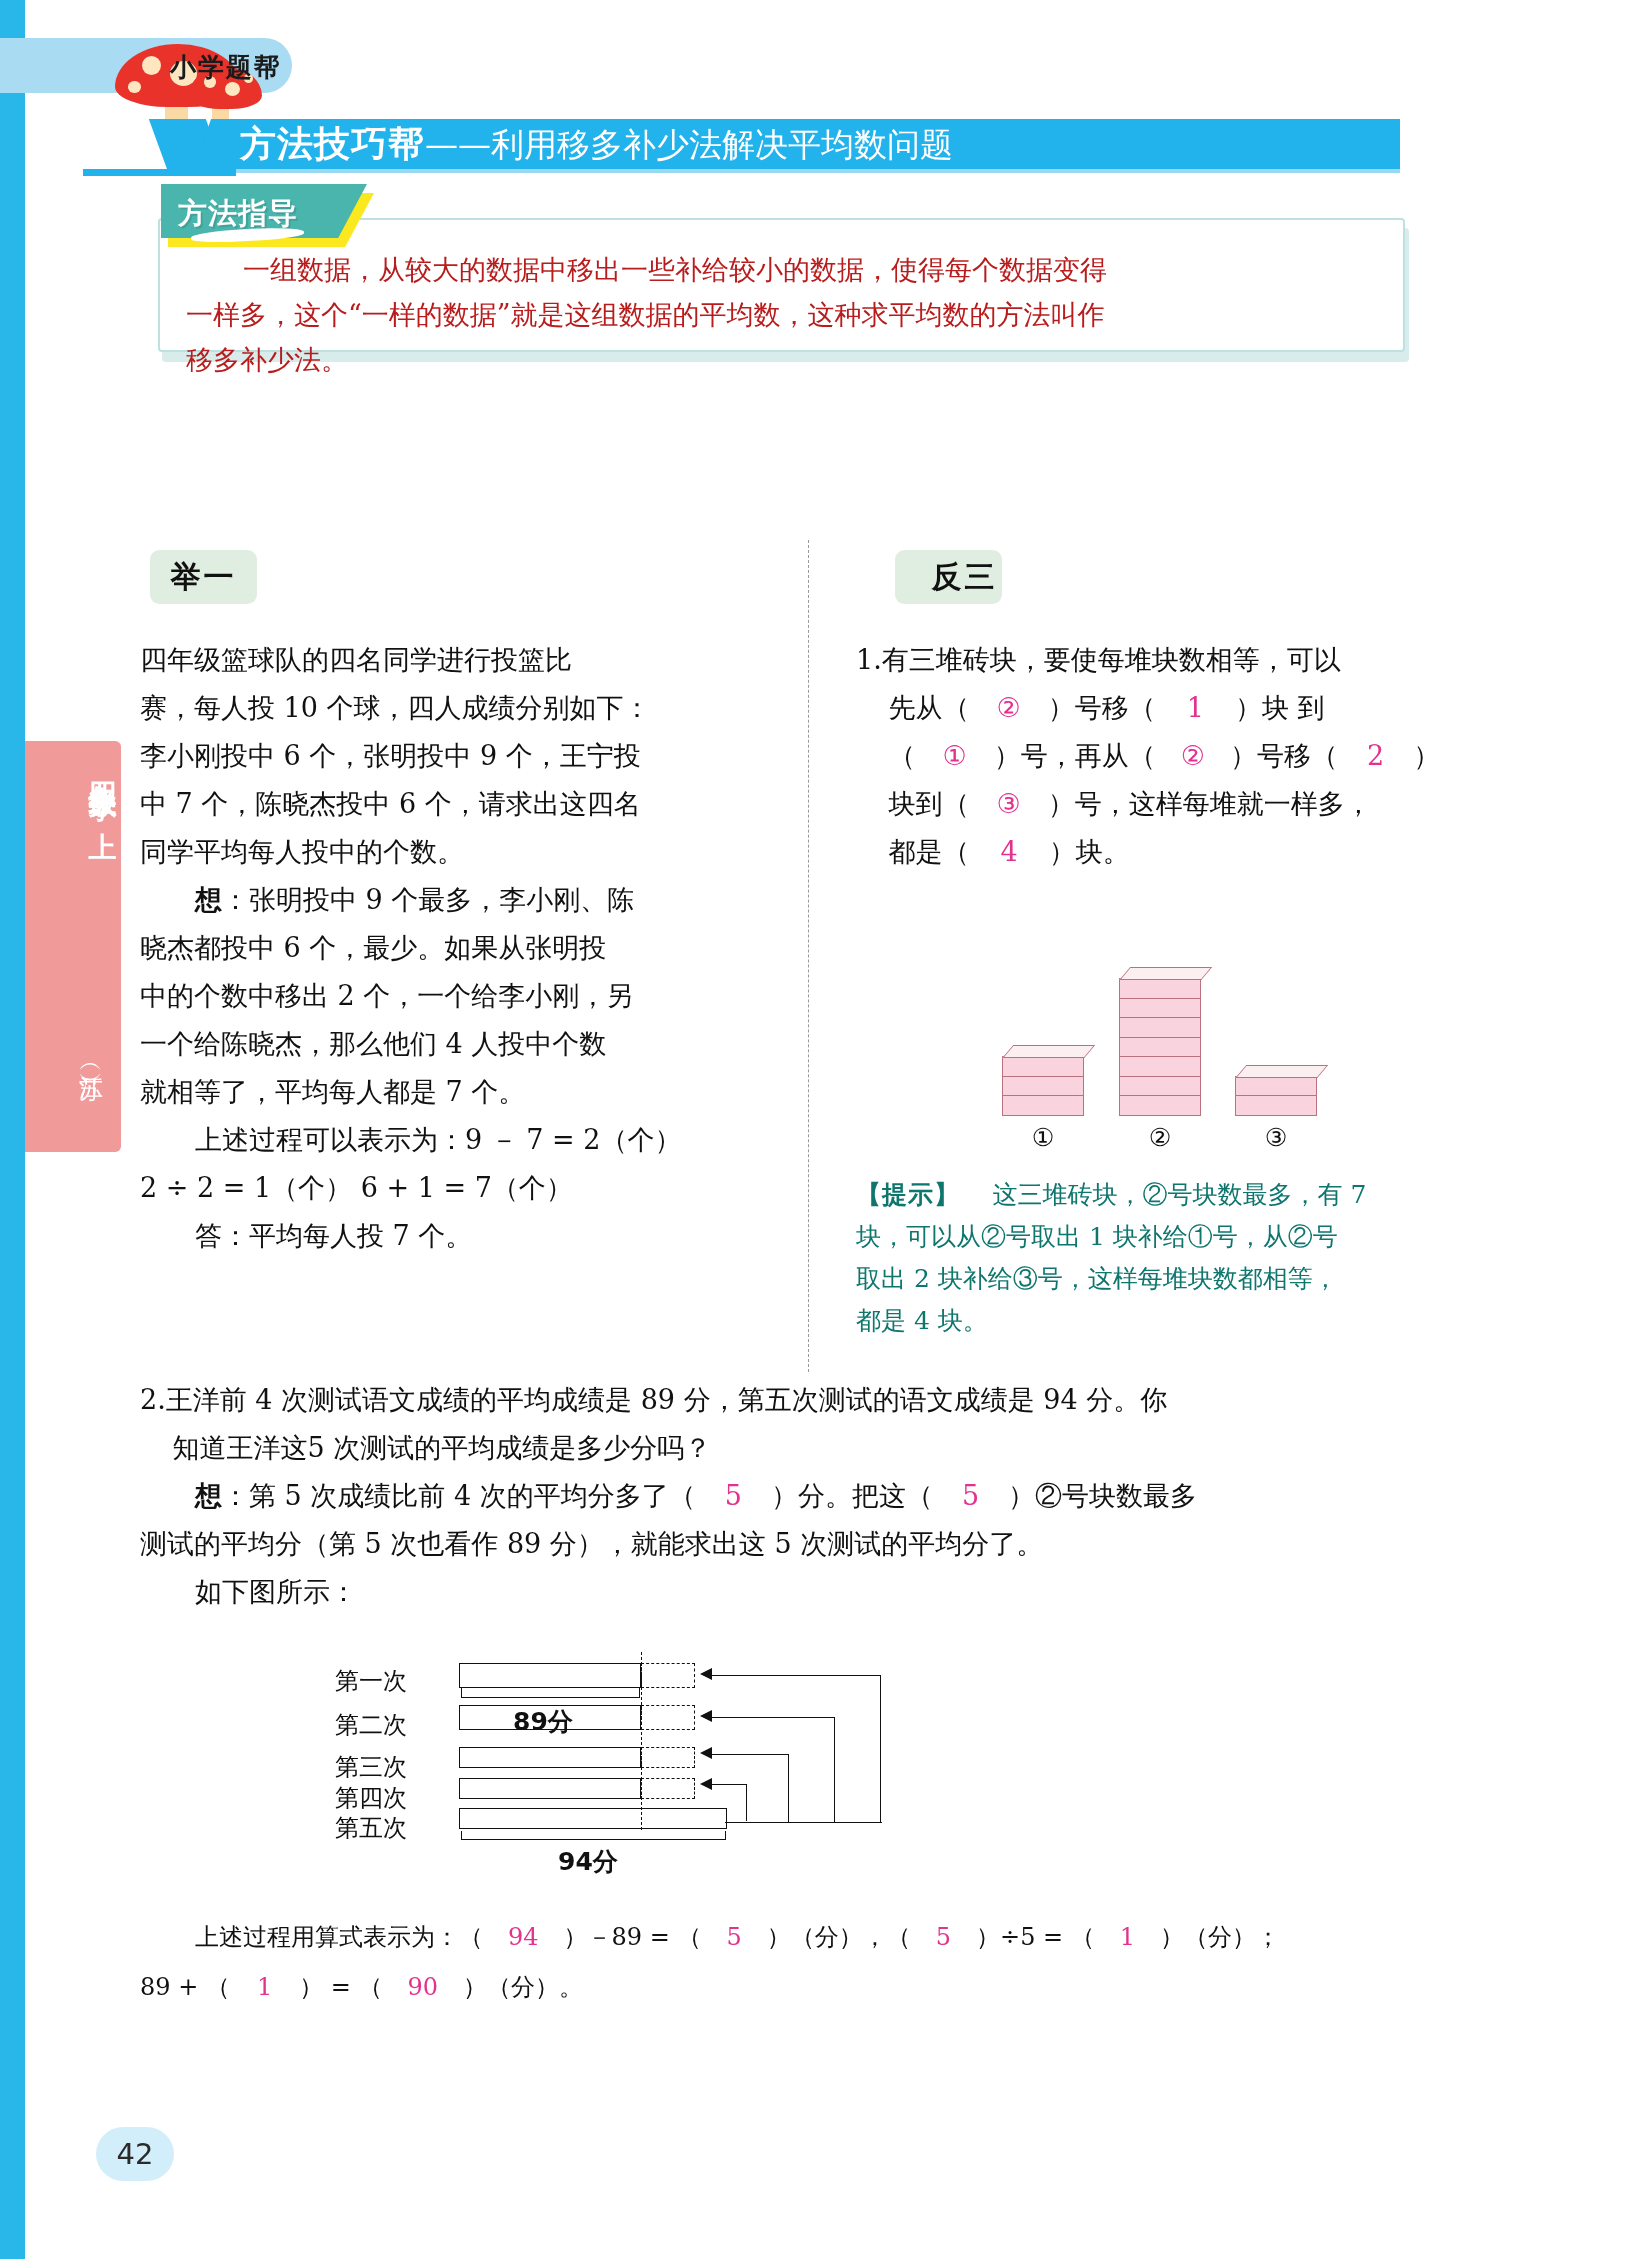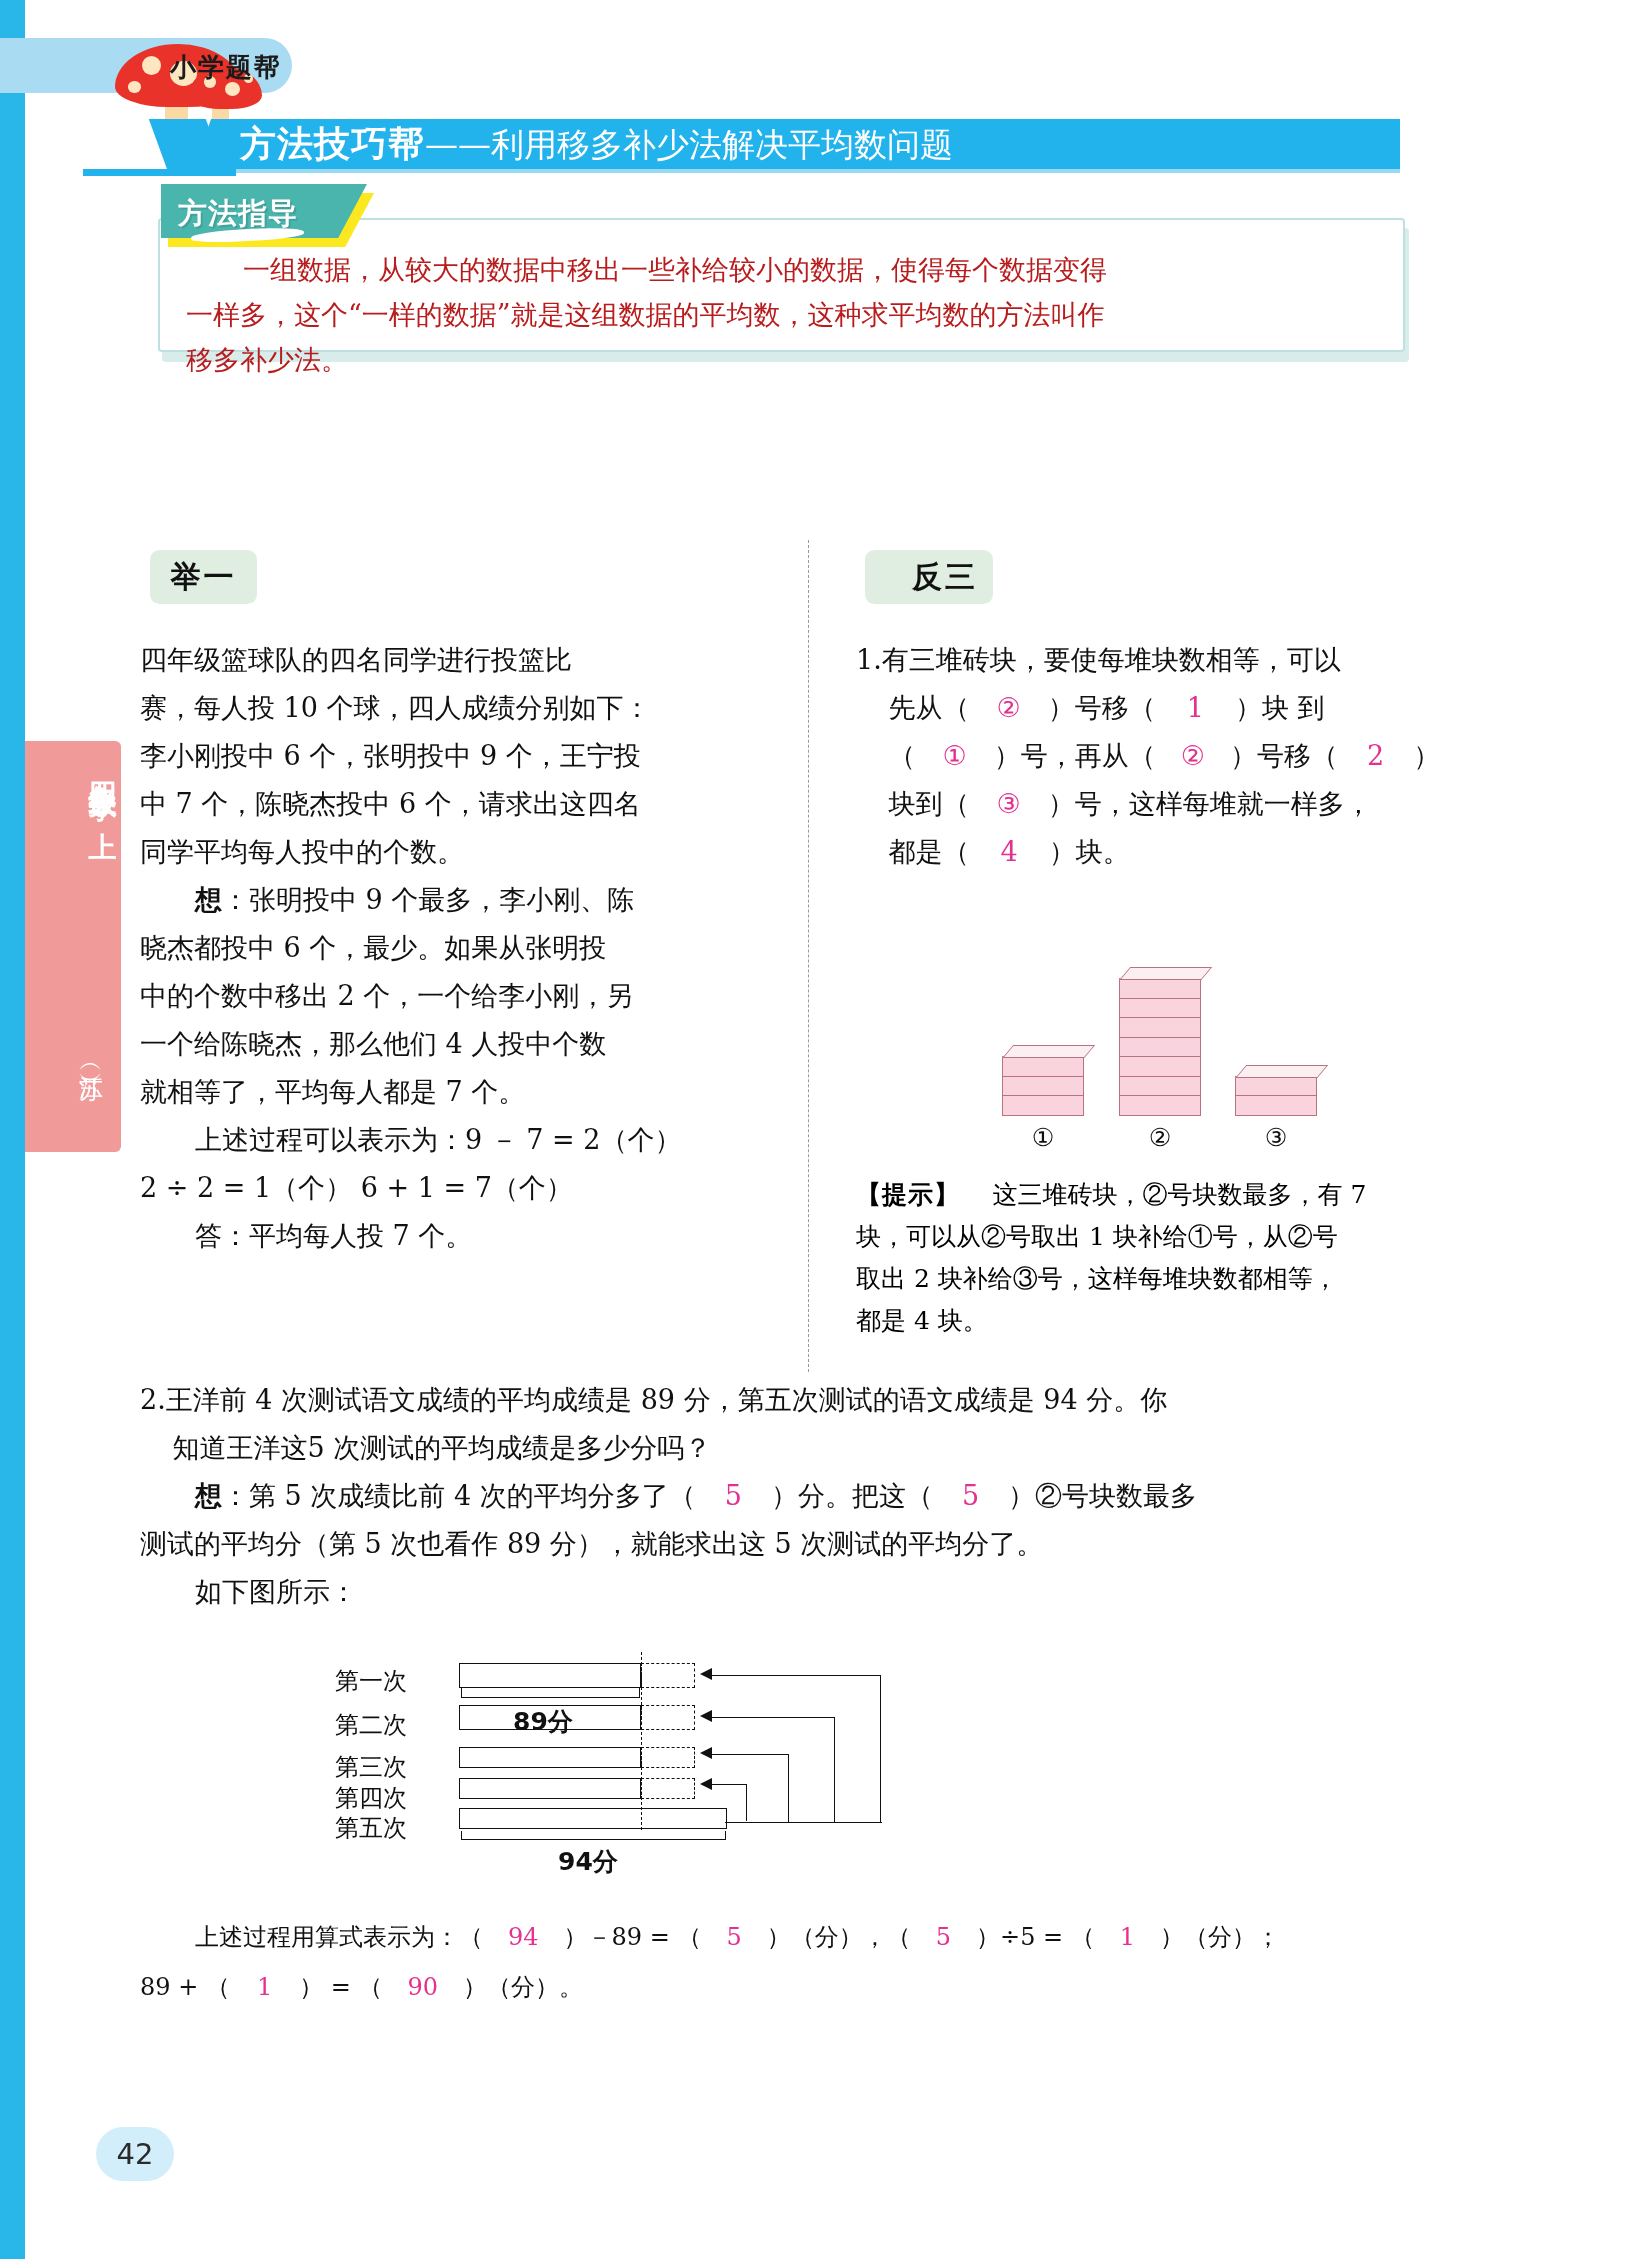--- a/index.html
+++ b/index.html
@@ -127,21 +127,21 @@
   }
 
   
   .badge{
     position:absolute; background:#dfeee0; border-radius:9.6px;
     font-size:30px; color:#111; font-weight:bold; letter-spacing:2.9px;
     display:flex; align-items:center; justify-content:center;
     font-family:"DejaVu Sans","Liberation Sans",sans-serif;
   }
   .badge-ju{ left:150px; top:550px; width:107px; height:54px; }
-  .badge-fan{ left:865px; top:550px; width:128px; height:54px;padding-left:32px; }
+  .badge-fan{ left:895px; top:550px; width:107px; height:54px;padding-left:32px; }
 
   .divider{
     position:absolute; left:808px; top:540px; width:0; height:832px;
     border-left:1.9px dashed #9a9a9a;
   }
 
   .col-text{
     position:absolute;
     font-size:27px; line-height:48px; color:#111;
     font-family:"DejaVu Serif","Liberation Serif",serif;
@@ -170,21 +170,21 @@
   }
   .stack-label{
     position:absolute; bottom:-7.6px; width:100%; text-align:center;
     font-size:25px; color:#111;
     font-family:"DejaVu Sans","Liberation Sans",sans-serif;
   }
 
   
   .hint{
     position:absolute; left:856px; top:1174px; width:650px;
-    font-size:25px; line-height:42px; color:#000000;
+    font-size:25px; line-height:42px; color:#0f766e;
     font-family:"DejaVu Serif","Liberation Serif",serif;
   }
   .hint-label{ font-weight:bold; letter-spacing:1px; }
 
   
   .p2{
     position:absolute; left:140px; top:1376px; width:1357px;
     font-size:27px; line-height:48px; color:#111;
     font-family:"DejaVu Serif","Liberation Serif",serif;
   }

